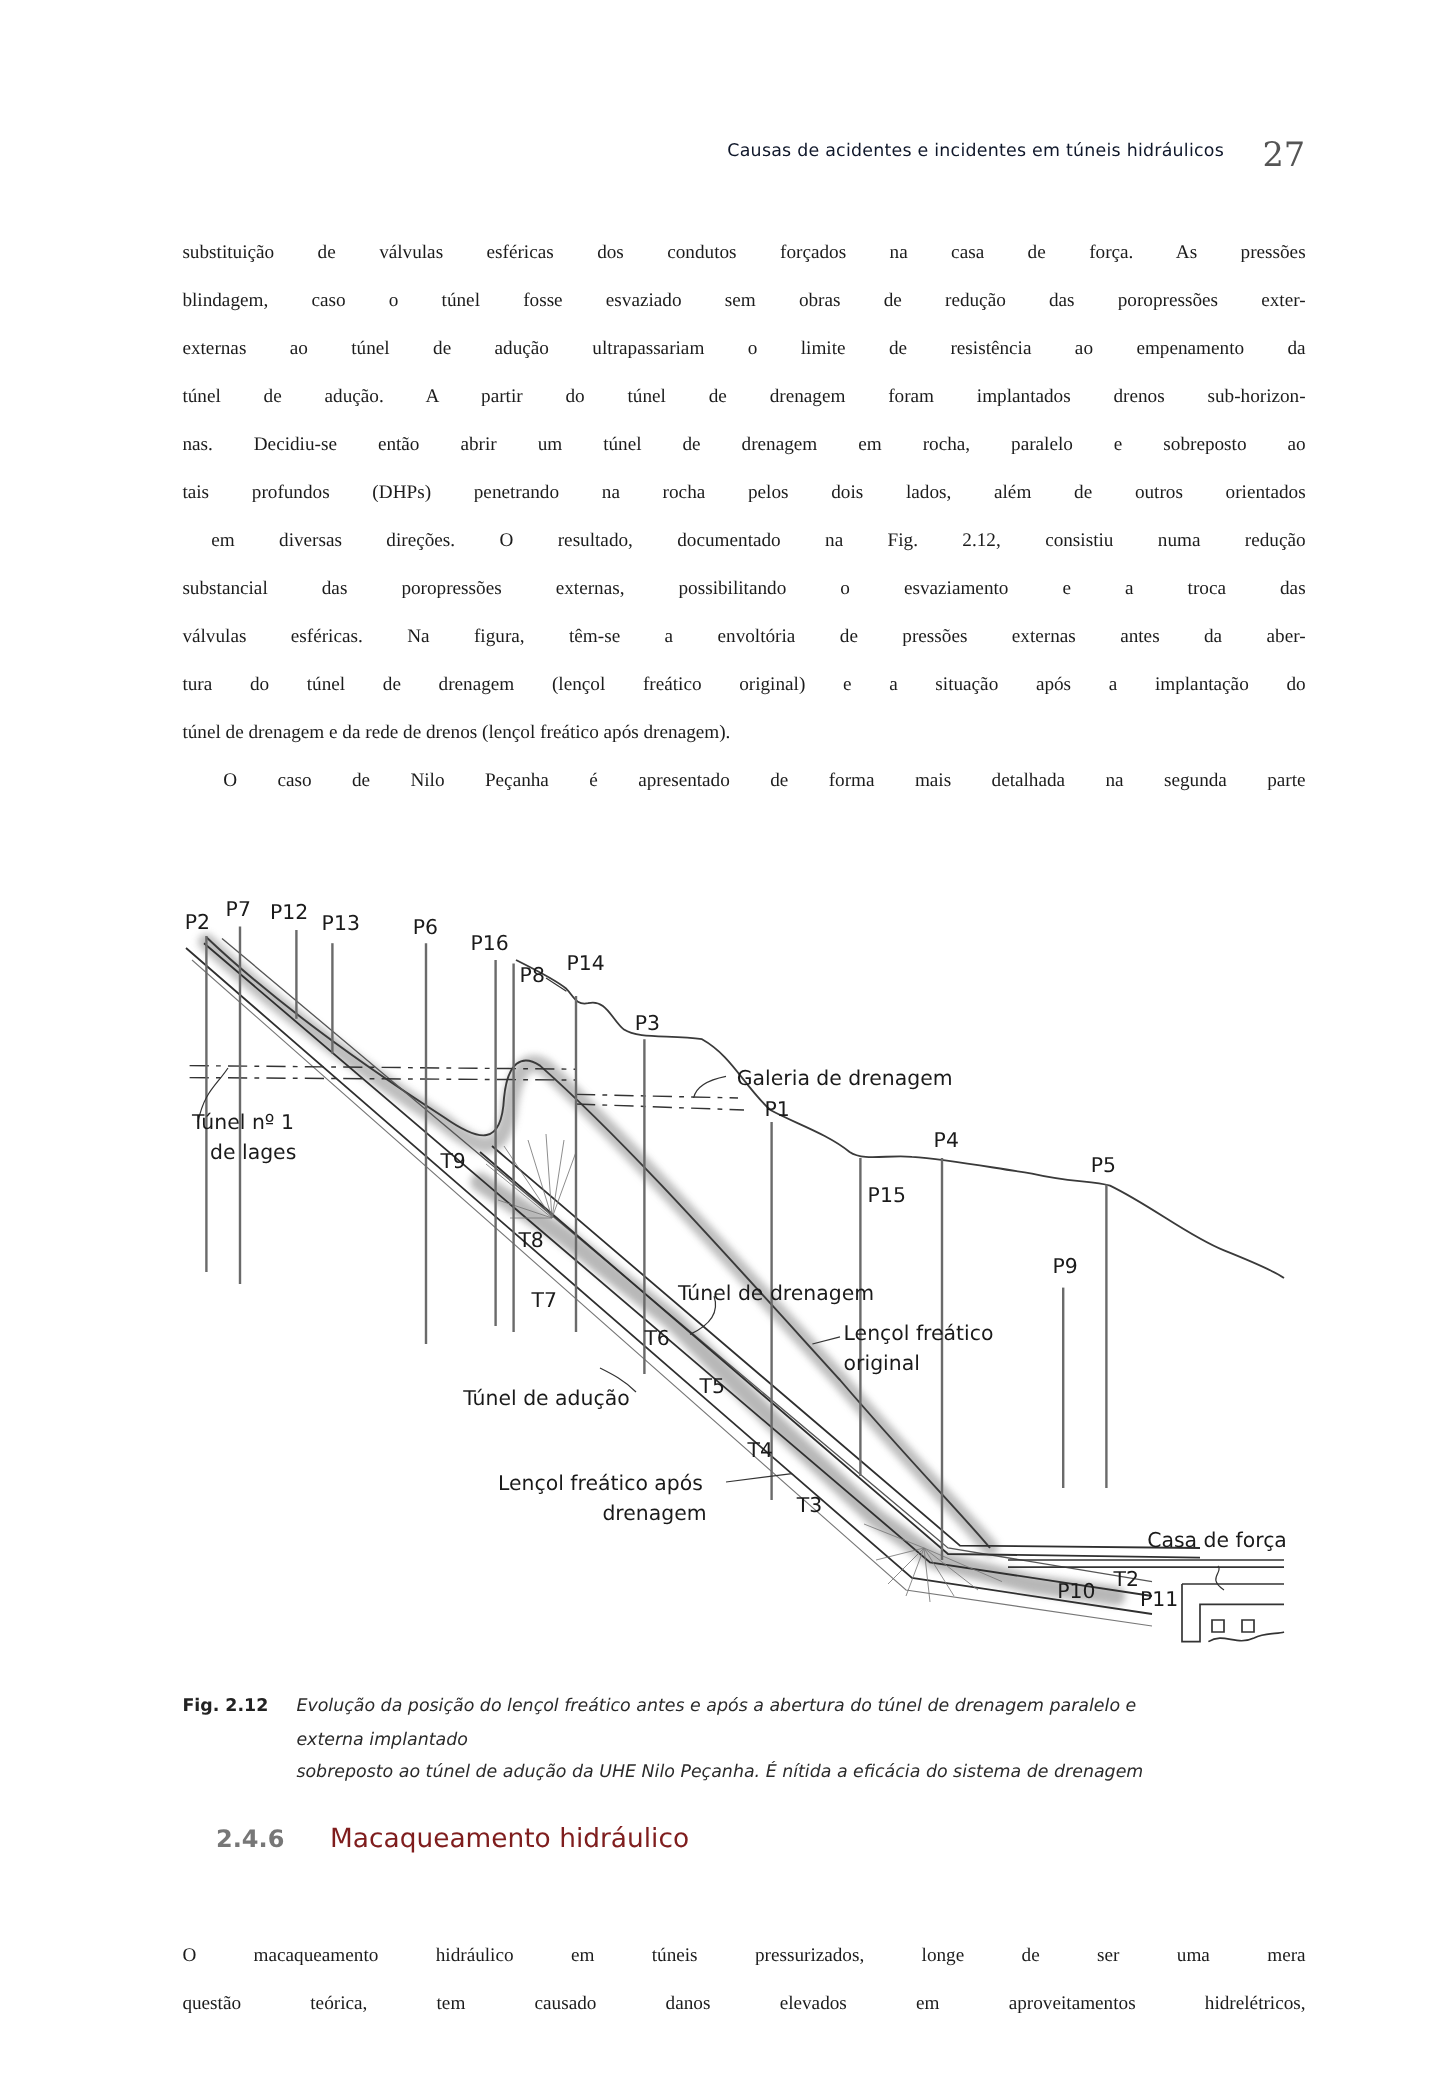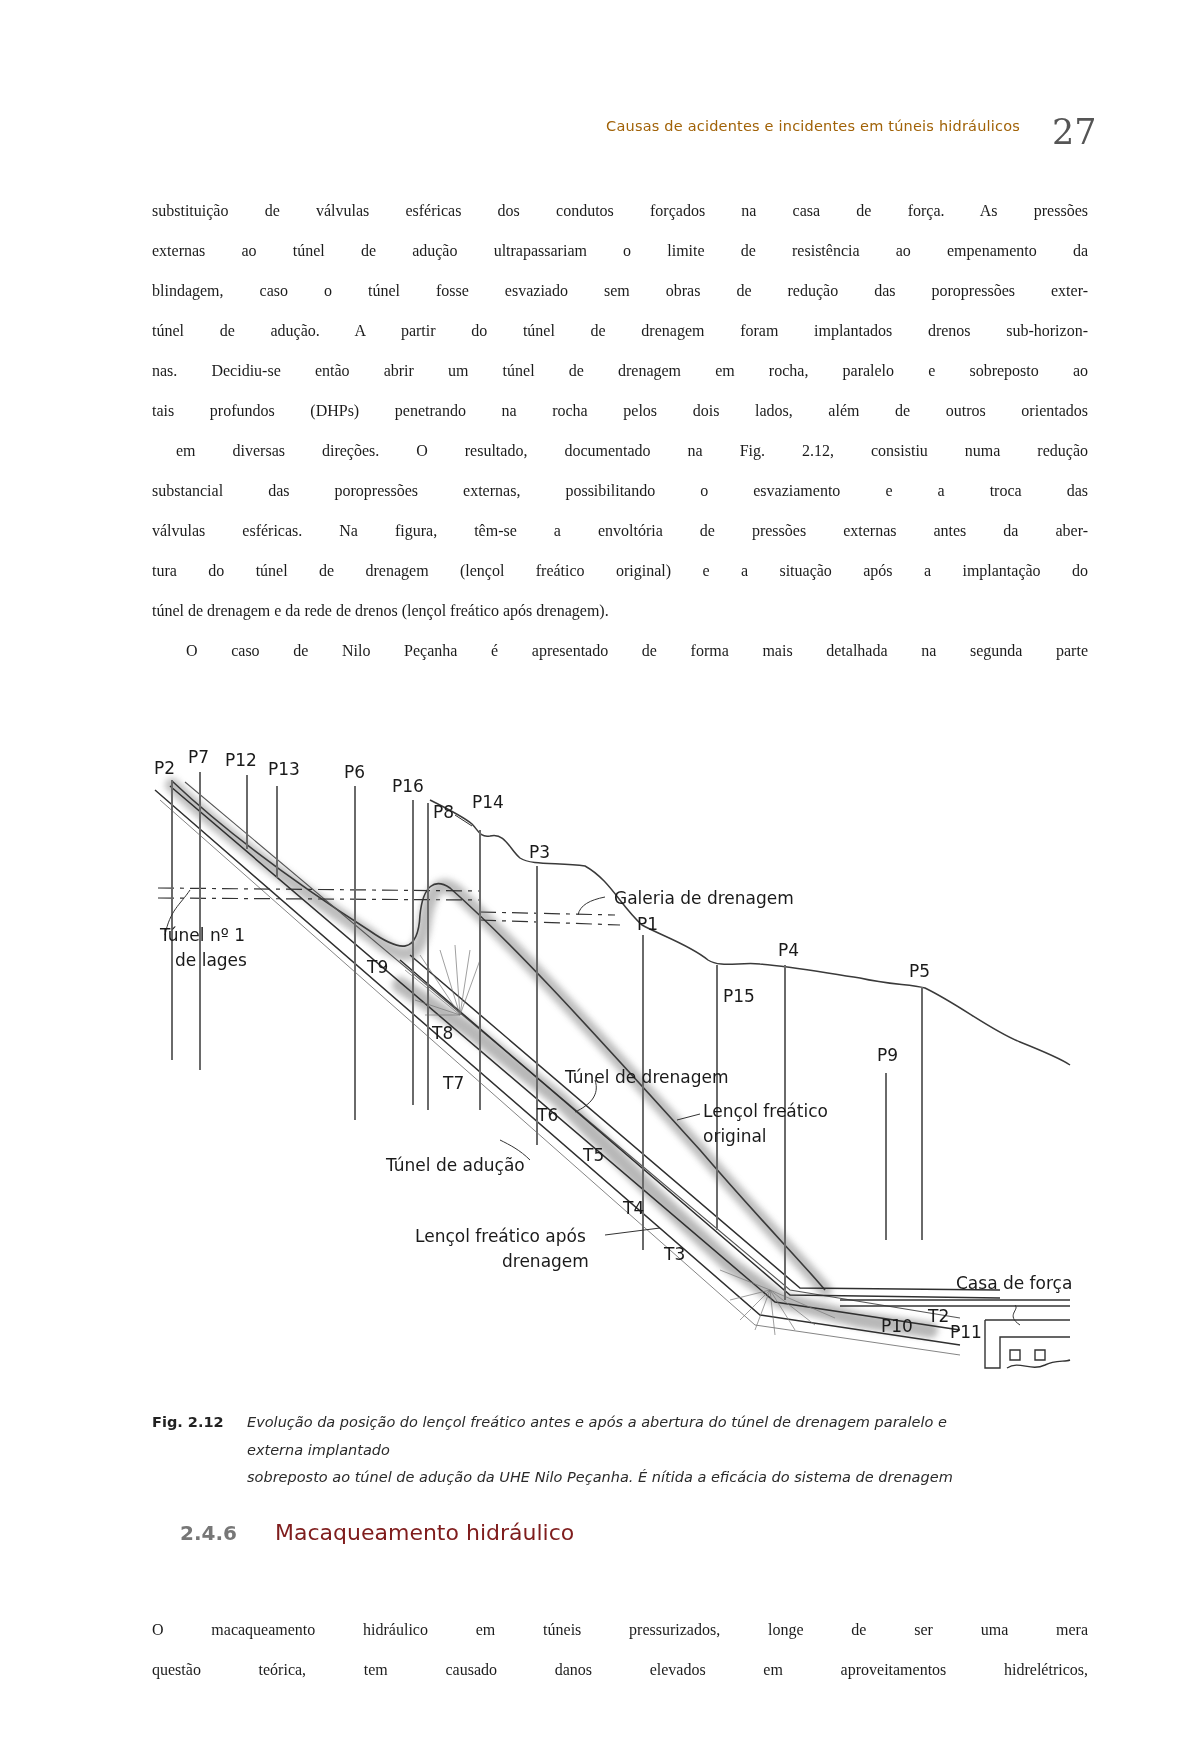--- a/index.html
+++ b/index.html
@@ -1,20 +1,20 @@
 <!DOCTYPE html>
 <html><head>
 <meta charset="utf-8">
 <style>
   html, body { margin: 0; padding: 0; background: #ffffff; }
   body { width: 1200px; height: 1745px; position: relative; overflow: hidden; color: #1e1e1e; }
   .running-head { position: absolute; top: 118px; left: 0; width: 1020px; text-align: right;
-    font-family: "DejaVu Sans", sans-serif; font-size: 14.5px; color: #a16207; letter-spacing: 0.2px; }
+    font-family: "DejaVu Sans", sans-serif; font-size: 14.5px; color: #0f172a; letter-spacing: 0.2px; }
   .page-num { position: absolute; top: 112px; left: 1052px; font-family: "DejaVu Serif", serif;
-    font-size: 35px; color: #555; }
+    font-size: 28px; color: #555; }
   .body-text { position: absolute; left: 152px; width: 936px; font-family: Liberation Serif, serif;
     font-size: 16px; line-height: 40px; text-align: justify; color: #1c1c1c; margin: 0; }
   .body-text .line { display: block; white-space: nowrap; text-align-last: justify; text-align: justify; }
   .body-text .line.last { text-align-last: left; }
   .indent { padding-left: 34px; }
   #para1 { top: 191px; }
   #para2 { top: 631px; }
   #figure { position: absolute; left: 0; top: 730px; width: 1200px; height: 660px; }
   .fig-label { font-family: "DejaVu Sans", sans-serif; font-size: 17px; fill: #1a1a1a; }
   .caption { position: absolute; left: 152px; top: 1409px; width: 950px; font-family: "DejaVu Sans", sans-serif;
@@ -28,22 +28,22 @@
   #para3 { top: 1610px; }
 </style>
 </head>
 <body>
 
 <div class="running-head">Causas de acidentes e incidentes em túneis hidráulicos</div>
 <div class="page-num">27</div>
 
 <div class="body-text" id="para1">
   <span class="line" style="display: block; word-spacing: 6.25px;">substituição de válvulas esféricas dos condutos forçados na casa de força. As pressões</span>
+  <span class="line" style="display: block; word-spacing: 5.83333px;">blindagem, caso o túnel fosse esvaziado sem obras de redução das poropressões exter-</span>
   <span class="line" style="display: block; word-spacing: 5.5px;">externas ao túnel de adução ultrapassariam o limite de resistência ao empenamento da</span>
-  <span class="line" style="display: block; word-spacing: 5.83333px;">blindagem, caso o túnel fosse esvaziado sem obras de redução das poropressões exter-</span>
   <span class="line" style="display: block; word-spacing: 5.5px;">túnel de adução. A partir do túnel de drenagem foram implantados drenos sub-horizon-</span>
   <span class="line" style="display: block; word-spacing: 6.15385px;">nas. Decidiu-se então abrir um túnel de drenagem em rocha, paralelo e sobreposto ao</span>
   <span class="line" style="display: block; word-spacing: 5.5px;">tais profundos (DHPs) penetrando na rocha pelos dois lados, além de outros orientados</span>
   <span class="line" style="display: block; word-spacing: 6.90909px; margin-left: 24px;">em diversas direções. O resultado, documentado na Fig. 2.12, consistiu numa redução</span>
   <span class="line" style="display: block; word-spacing: 10.7px;">substancial das poropressões externas, possibilitando o esvaziamento e a troca das</span>
   <span class="line" style="display: block; word-spacing: 7.16667px;">válvulas esféricas. Na figura, têm-se a envoltória de pressões externas antes da aber-</span>
   <span class="line" style="display: block; word-spacing: 4.92857px;">tura do túnel de drenagem (lençol freático original) e a situação após a implantação do</span>
   <span class="line last" style="display: block;">túnel de drenagem e da rede de drenos (lençol freático após drenagem).</span>
 </div>
 

